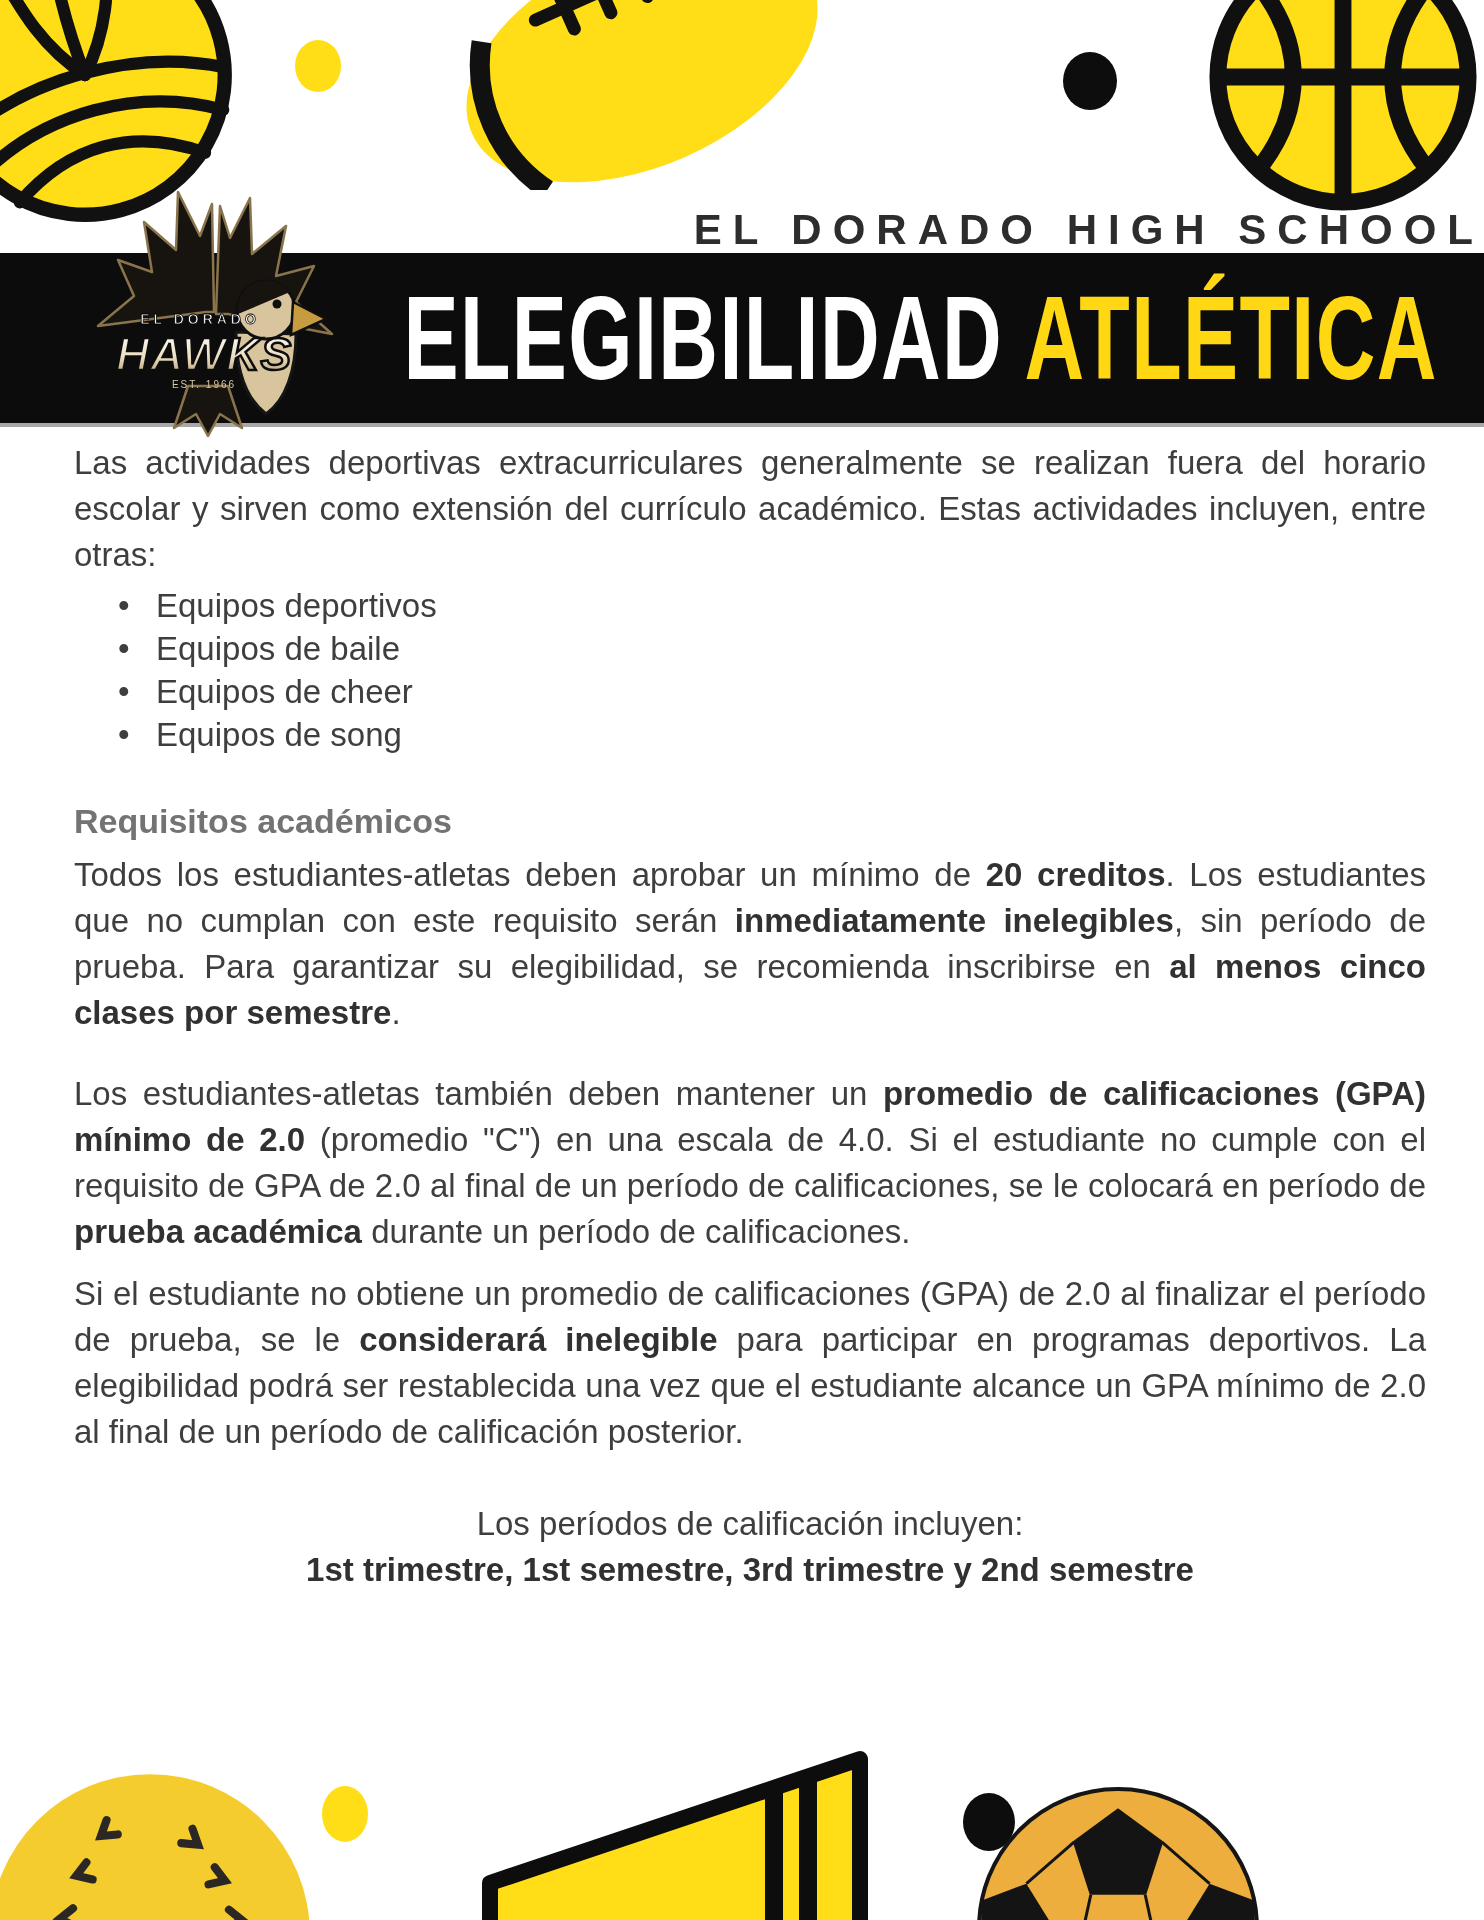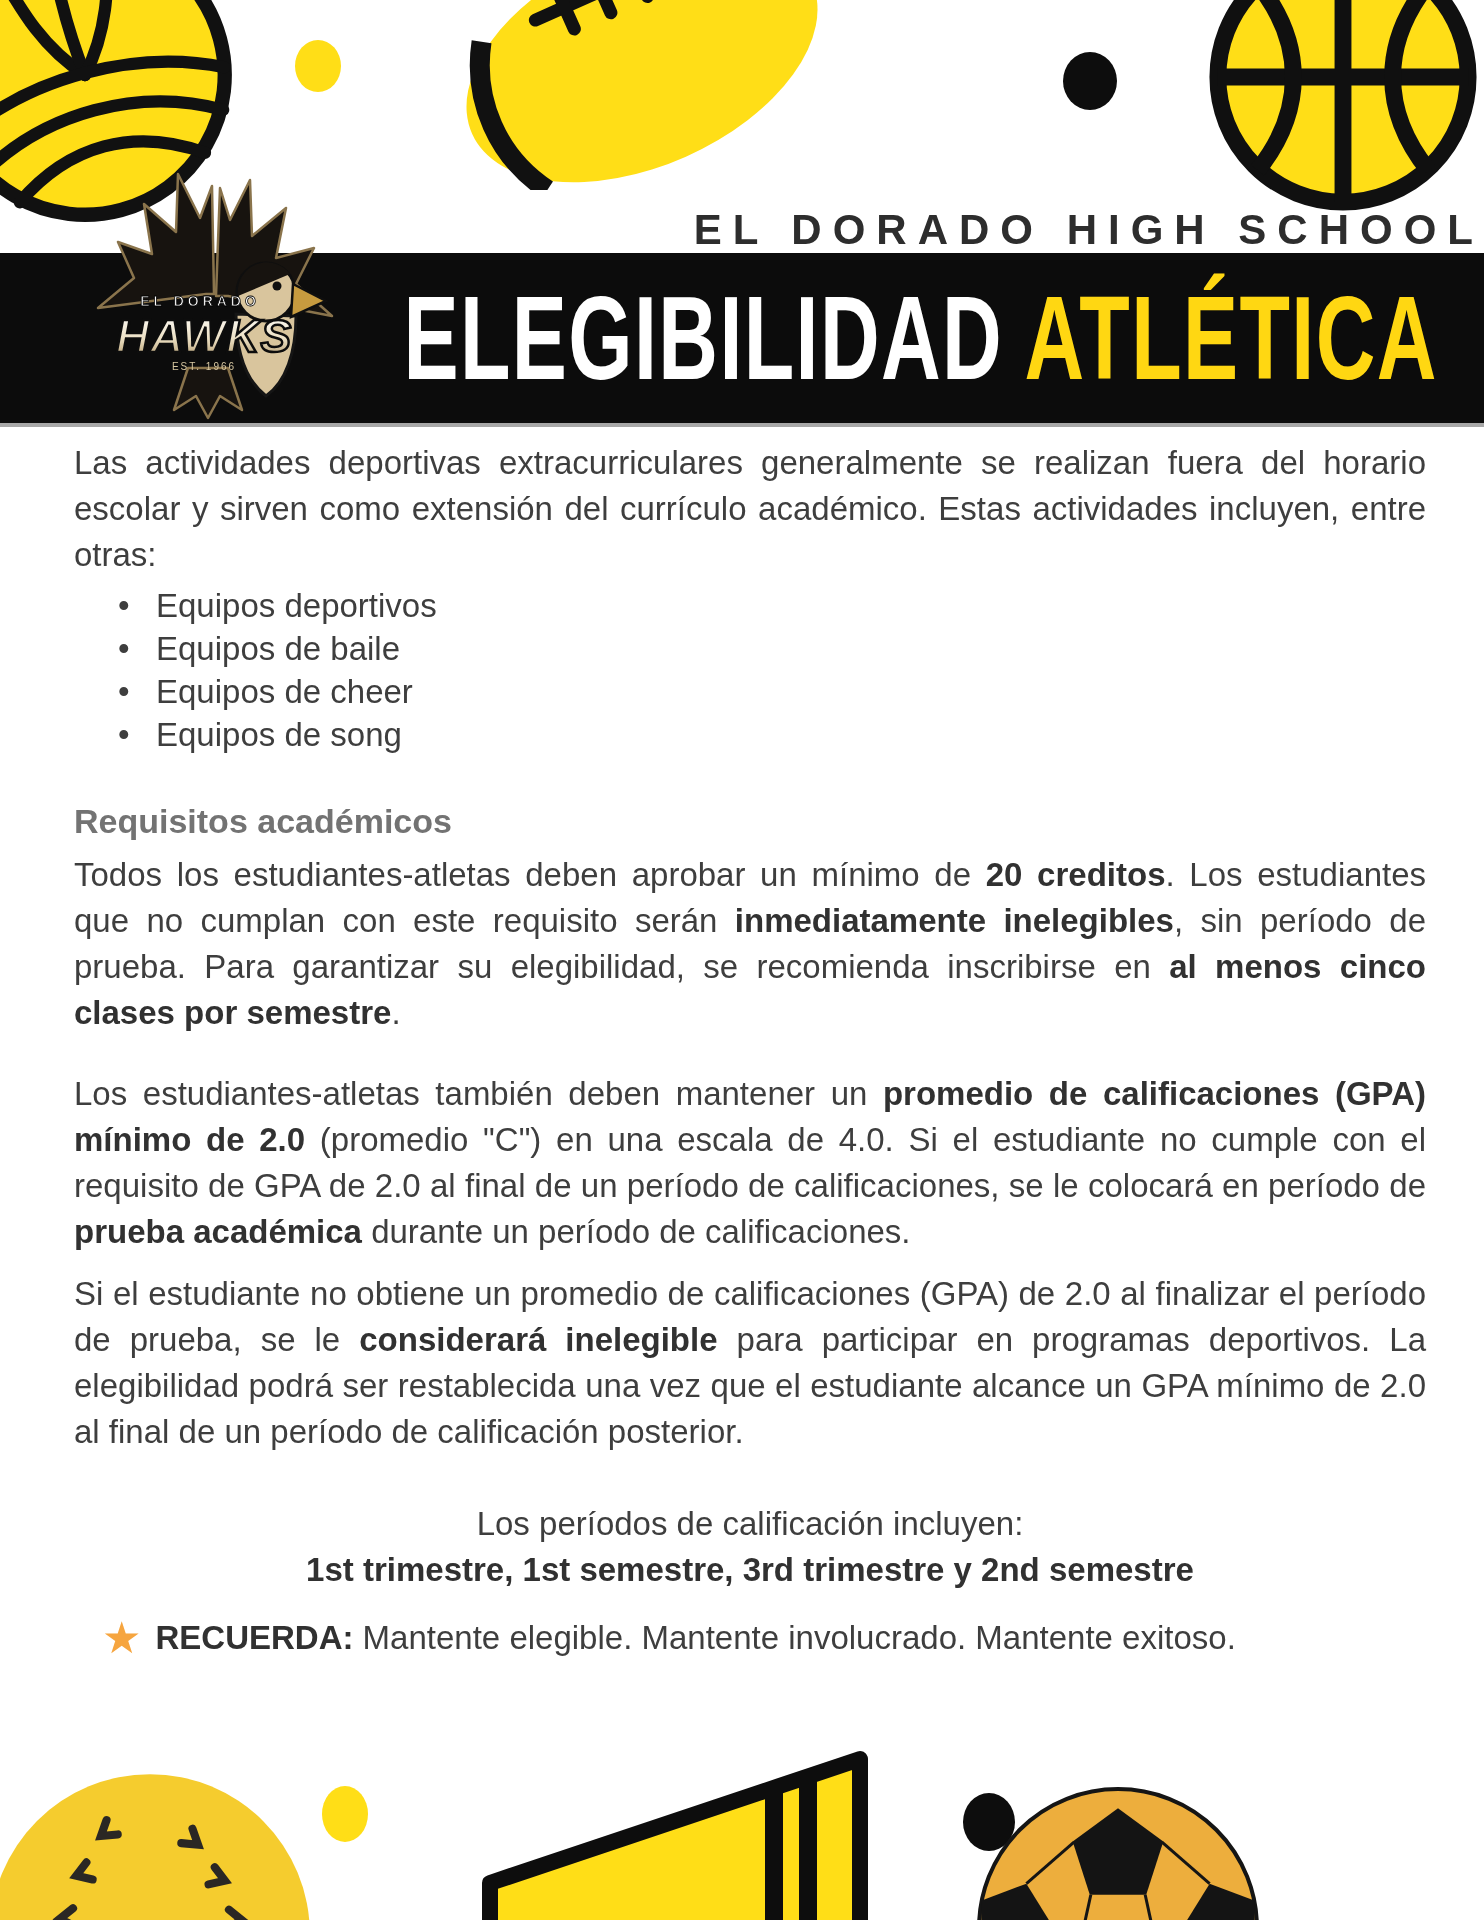--- a/index.html
+++ b/index.html
@@ -32,21 +32,21 @@
     position:absolute; top:253px; left:0; width:100%; height:174px;
     background:#0c0c0c; border-bottom:4px solid #a8a8a8;
   }
   .banner-title {
     position:absolute; top:279px; left:216px; width:1250px;
     text-align:center; font-size:118px; font-weight:800; line-height:1;
     letter-spacing:2px; color:#ffffff; white-space:nowrap;
     transform:scaleX(0.70); transform-origin:center;
   }
   .banner-title .yellow { color:#FFD712; }
-  .logo { position:absolute; left:88px; top:156px; width:250px; height:270px; }
+  .logo { position:absolute; left:88px; top:174px; width:250px; height:270px; }
   
   .content {
     position:absolute; left:74px; top:440px; width:1352px;
     color:#3e3e3e; font-size:33px; line-height:46px;
   }
   .justify { text-align:justify; }
   .bold, b { font-weight:700; color:#313131; }
   ul.activities { list-style:none; margin-top:6px; }
   ul.activities li { position:relative; padding-left:82px; line-height:43px; }
   ul.activities .dot { position:absolute; left:44px; top:0; }
@@ -152,23 +152,20 @@
     <h2 class="section">Requisitos académicos</h2>
     <p class="justify p-credits"><span>Todos los estudiantes-atletas deben aprobar un mínimo de </span><span class="bold">20 creditos</span><span>. Los estudiantes que no cumplan con este requisito serán </span><span class="bold">inmediatamente inelegibles</span><span>, sin período de prueba. Para garantizar su elegibilidad, se recomienda inscribirse en </span><span class="bold">al menos cinco clases por semestre</span><span>.</span></p>
     <p class="justify sp"><span>Los estudiantes-atletas también deben mantener un </span><span class="bold">promedio de calificaciones (GPA) mínimo de 2.0</span><span> (promedio "C") en una escala de 4.0. Si el estudiante no cumple con el requisito de GPA de 2.0 al final de un período de calificaciones, se le colocará en período de </span><span class="bold">prueba académica</span><span> durante un período de calificaciones.</span></p>
     <p class="justify sp p-probation"><span>Si el estudiante no obtiene un promedio de calificaciones (GPA) de 2.0 al finalizar el período de prueba, se le </span><span class="bold">considerará inelegible</span><span> para participar en programas deportivos. La elegibilidad podrá ser restablecida una vez que el estudiante alcance un GPA mínimo de 2.0 al final de un período de calificación posterior.</span></p>
 
     <div class="periods">
       <div>Los períodos de calificación incluyen:</div>
       <div class="bold">1st trimestre, 1st semestre, 3rd trimestre y 2nd semestre</div>
     </div>
 
-    <div class="reminder">
-      <span class="star">★</span><span class="bold">RECUERDA:</span><span> Mantente elegible. Mantente involucrado. Mantente exitoso.</span>
-    </div>
   </div>
 
   <div class="deco softball">
     <svg width="344" height="344" viewBox="0 0 340 340">
       <circle cx="170" cy="170" r="158" fill="#F5CC2E"></circle>
       <g fill="none" stroke="#2a2724" stroke-width="8" stroke-linecap="round">
         <g transform="translate(116,66) rotate(-38)">
             <path d="M14,0 L0,9 L14,18"></path>
           </g>
         <g transform="translate(94,104) rotate(-20)">

